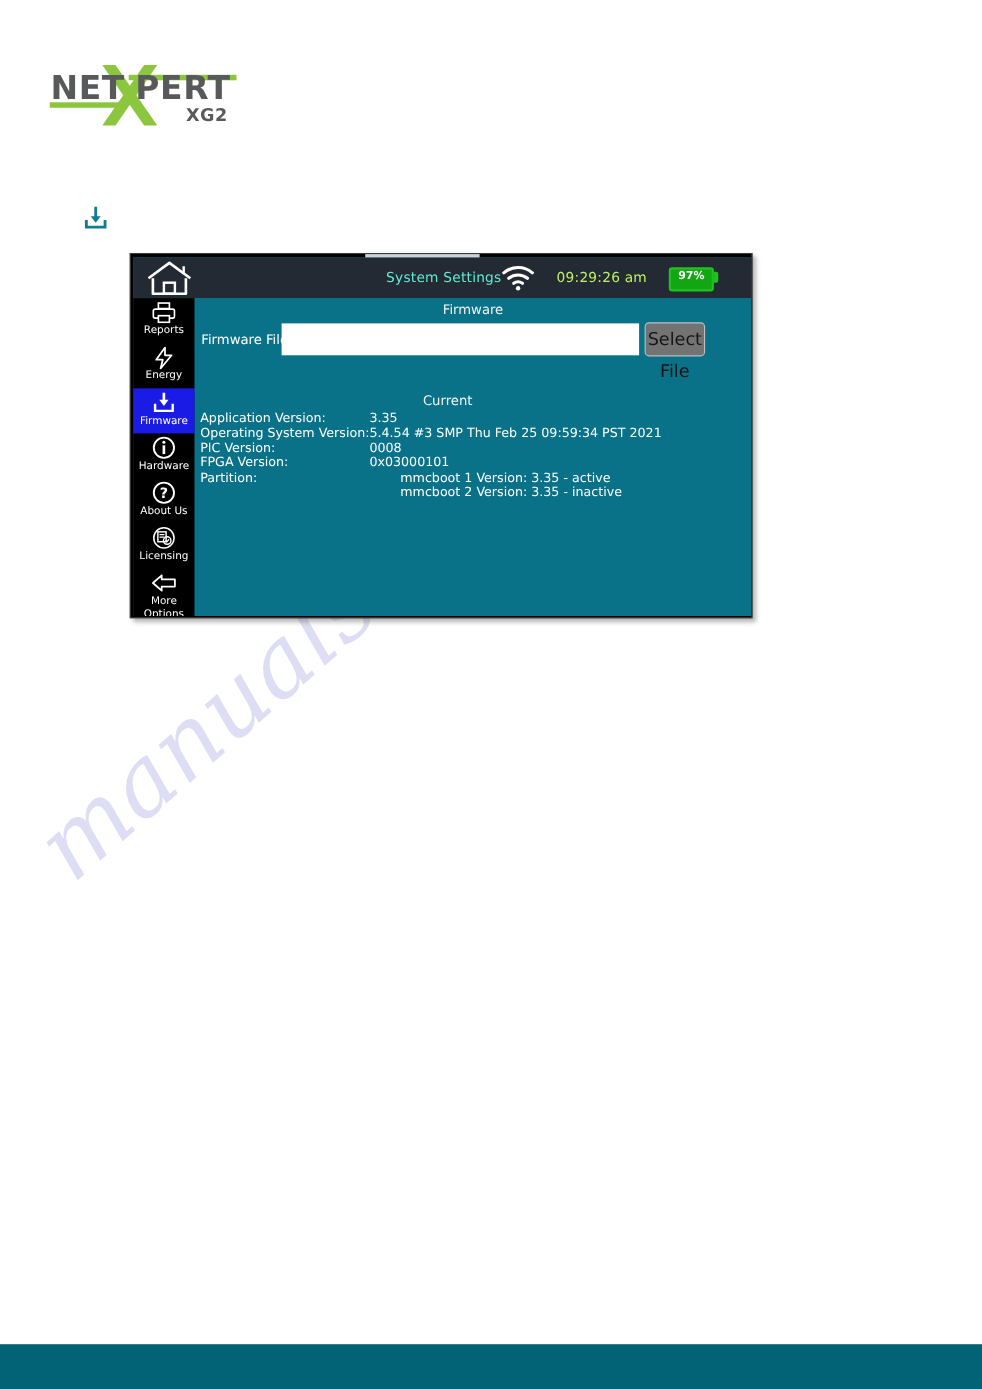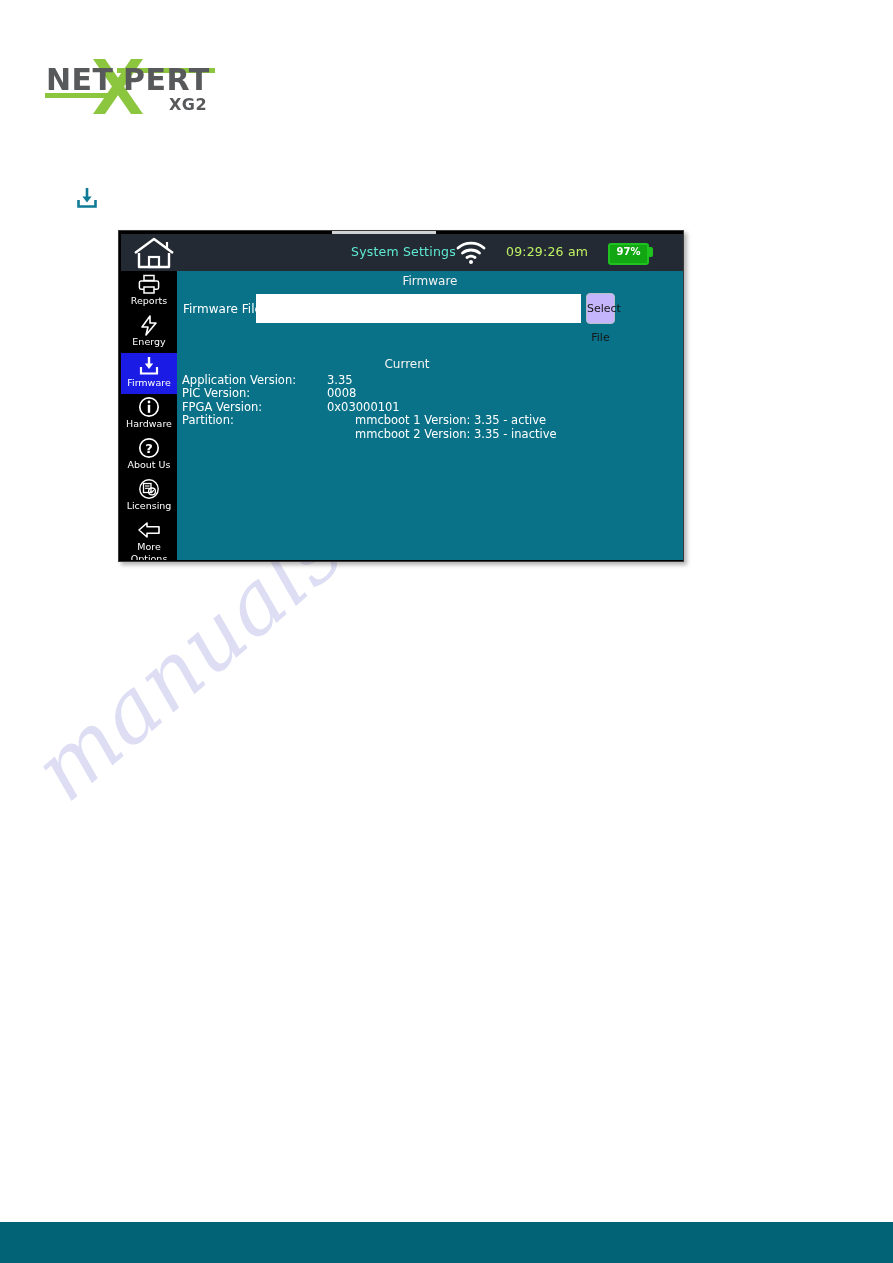--- a/index.html
+++ b/index.html
@@ -216,27 +216,27 @@
     border: none;
     outline: none;
     font-size: 12px;
     padding: 0 4px;
     box-sizing: border-box;
     font-family: "DejaVu Sans", "Liberation Sans", sans-serif;
   }
   .ff-btn {
     position: absolute;
     left: 409px; top: 22px;
-    width: 29px;
+    width: 55px;
     height: 31px;
-    background: #c4b5fd;
+    background: #737373;
     border: 1px solid #b9c0c4;
     border-radius: 4px;
     color: #161616;
-    font-size: 11px;
+    font-size: 16px;
     line-height: 29px;
     text-align: center;
     box-sizing: border-box;
     font-family: "DejaVu Sans", "Liberation Sans", sans-serif;
     cursor: pointer;
   }
 
   .current-hdr {
     position: absolute;
     left: 120px; top: 86px;
@@ -424,20 +424,24 @@
       <input class="ff-input" type="text" value="" style="">
       <div class="ff-btn">Select File</div>
 
       <div class="current-hdr">Current</div>
 
       <table class="vtable">
         <tbody>
           <tr>
             <td class="vt-key">Application Version:</td>
             <td class="vt-val">3.35</td>
+          </tr>
+          <tr>
+            <td class="vt-key">Operating System Version:</td>
+            <td class="vt-val">5.4.54 #3 SMP Thu Feb 25 09:59:34 PST 2021</td>
           </tr>
           <tr>
             <td class="vt-key">PIC Version:</td>
             <td class="vt-val">0008</td>
           </tr>
           <tr>
             <td class="vt-key">FPGA Version:</td>
             <td class="vt-val">0x03000101</td>
           </tr>
           <tr>

